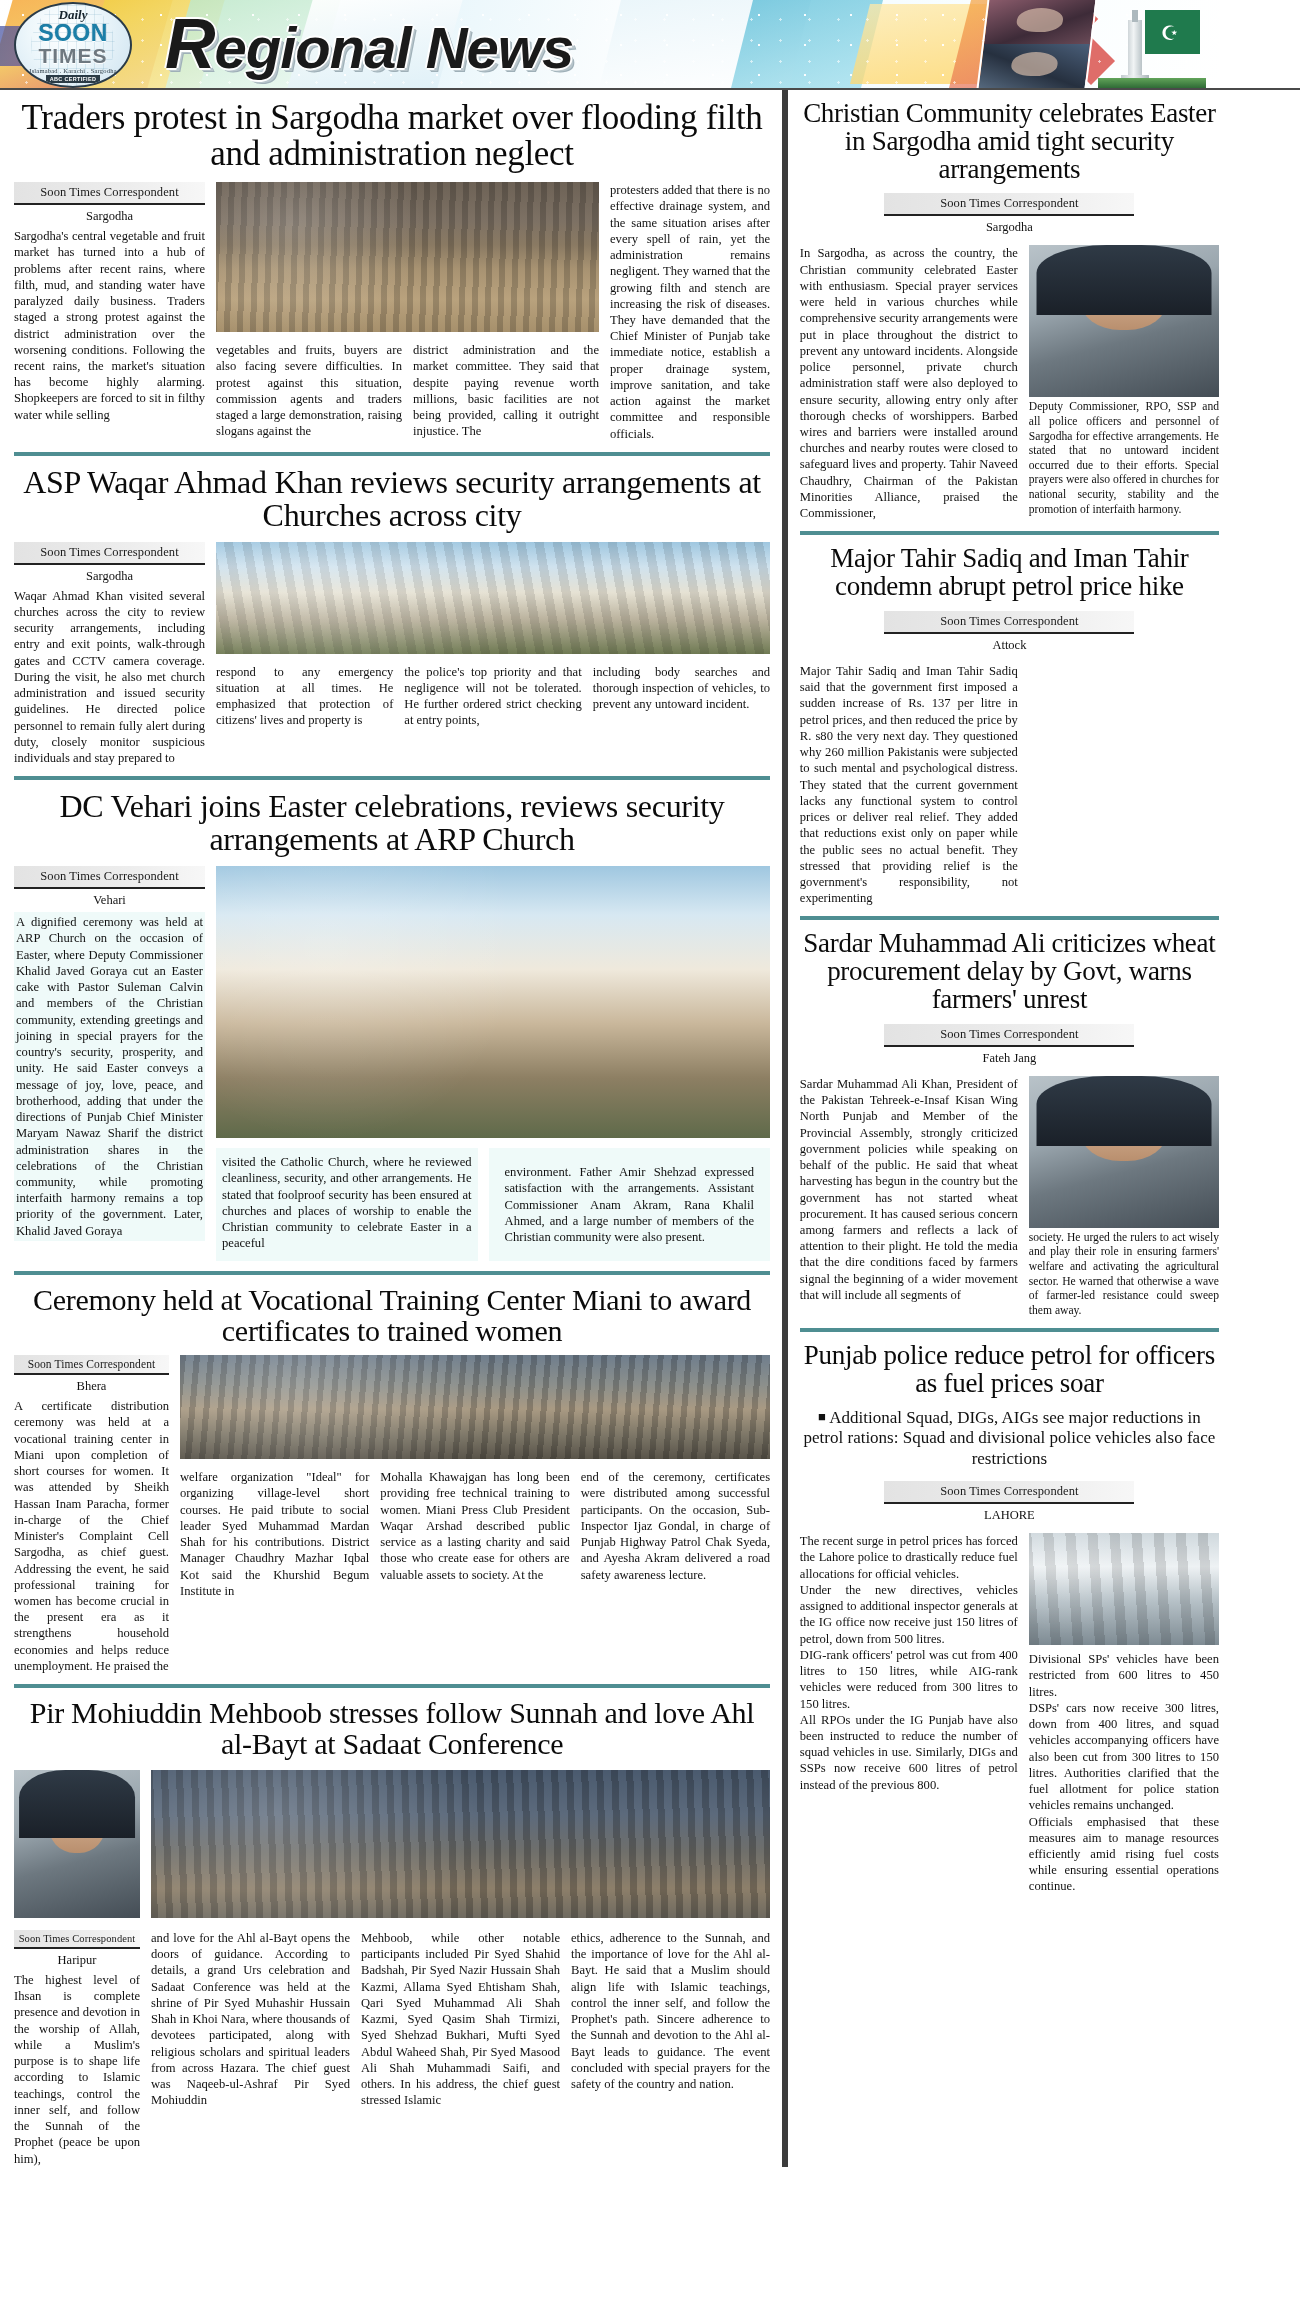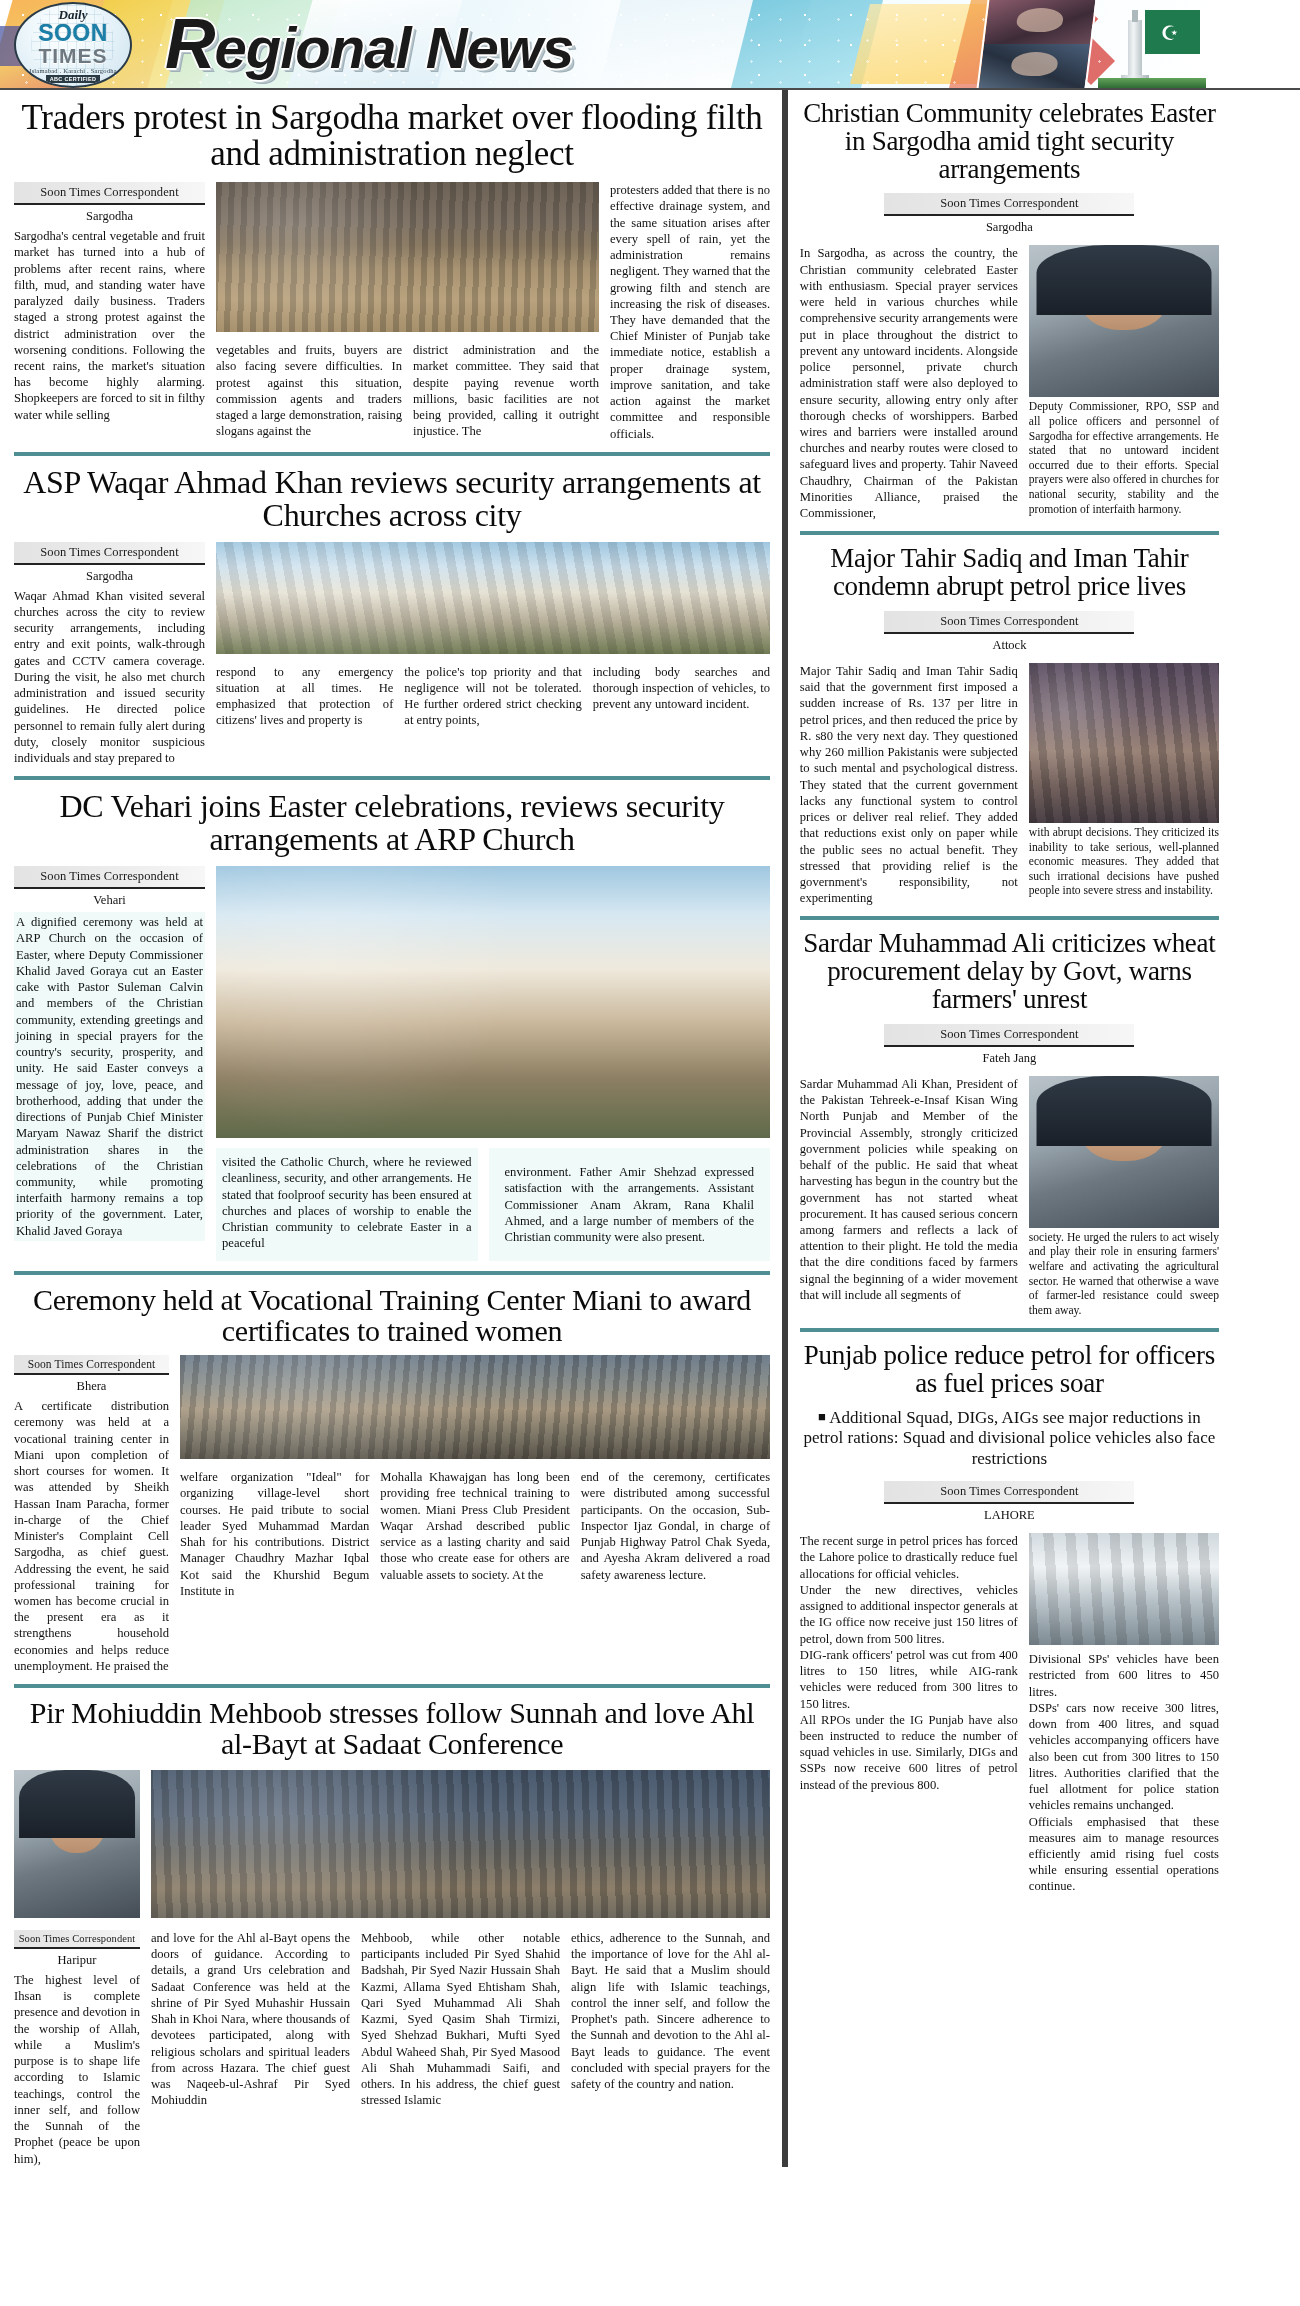--- a/index.html
+++ b/index.html
@@ -386,36 +386,32 @@
           <div class="ph ph-portrait" style="width:100%;height:152px;"></div>
           <div class="cap">Deputy Commissioner, RPO, SSP and all police officers and personnel of Sargodha for effective arrangements. He stated that no untoward incident occurred due to their efforts. Special prayers were also offered in churches for national security, stability and the promotion of interfaith harmony.</div>
         </div>
       </div>
       <div class="sp10"></div>
     </div>
     <div class="rule-teal"></div>
 
     <div class="art">
       <div class="sp10"></div>
-      <h1 class="hl hl-rt">Major Tahir Sadiq and Iman Tahir condemn abrupt petrol price lives</h1>
+      <h1 class="hl hl-rt">Major Tahir Sadiq and Iman Tahir condemn abrupt petrol price hike</h1>
       <div class="sp10"></div>
       <div style="width:250px;margin:0 auto;">
         <div class="byline">
           <span class="tag">Soon Times Correspondent</span>
           <span class="loc">Attock</span>
         </div>
       </div>
       <div class="sp6"></div>
       <div class="flow">
         <div class="cw" style="flex:0 0 218px;">
           <div class="bt">Major Tahir Sadiq and Iman Tahir Sadiq said that the government first imposed a sudden increase of Rs. 137 per litre in petrol prices, and then reduced the price by R. s80 the very next day. They questioned why 260 million Pakistanis were subjected to such mental and psychological distress. They stated that the current government lacks any functional system to control prices or deliver real relief. They added that reductions exist only on paper while the public sees no actual benefit. They stressed that providing relief is the government's responsibility, not experimenting</div>
-        </div>
-        <div class="cw" style="flex:1 1 0;">
-          <div class="ph ph-ladies" style="width:100%;height:160px;"></div>
-          <div class="cap">with abrupt decisions. They criticized its inability to take serious, well-planned economic measures. They added that such irrational decisions have pushed people into severe stress and instability.</div>
         </div>
       </div>
       <div class="sp10"></div>
     </div>
     <div class="rule-teal"></div>
 
     <div class="art">
       <div class="sp10"></div>
       <h1 class="hl hl-rt">Sardar Muhammad Ali criticizes wheat procurement delay by Govt, warns farmers' unrest</h1>
       <div class="sp10"></div>

